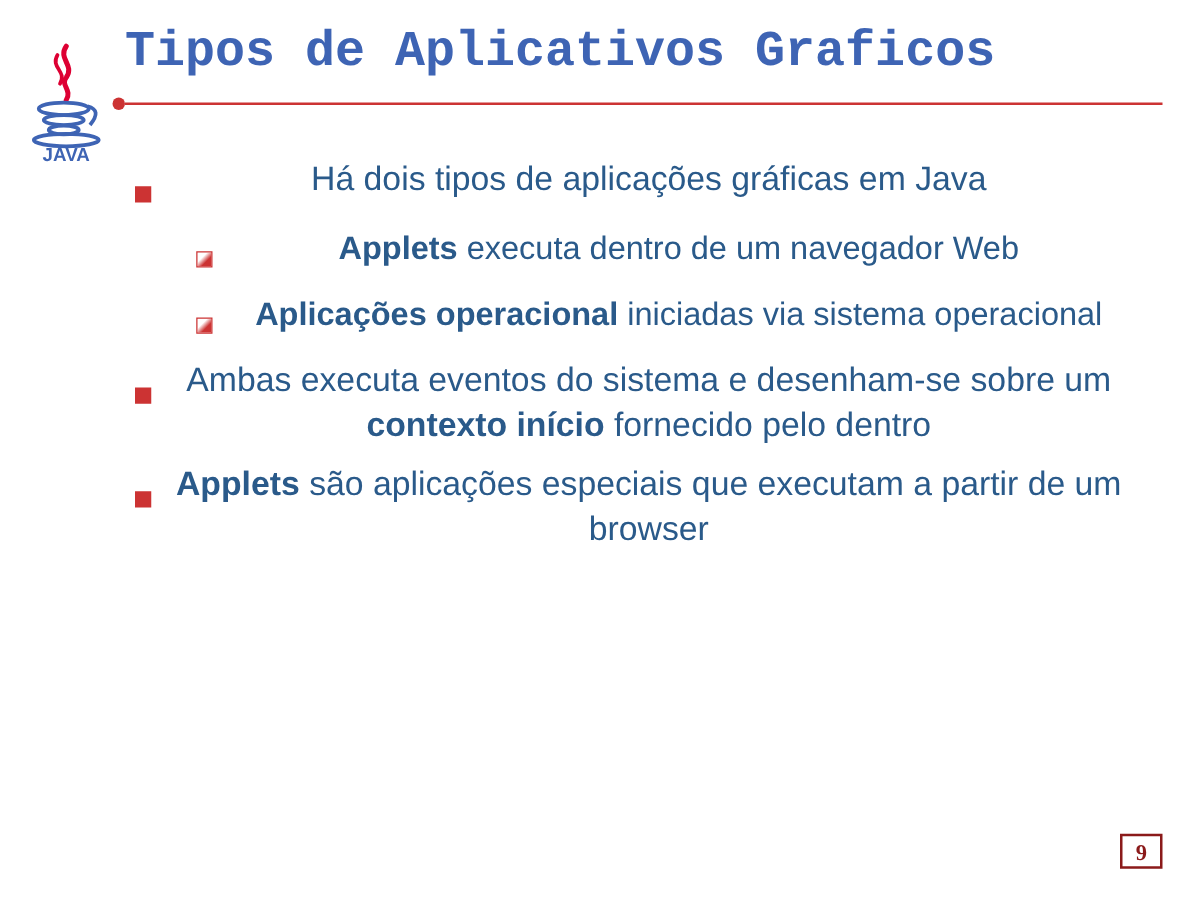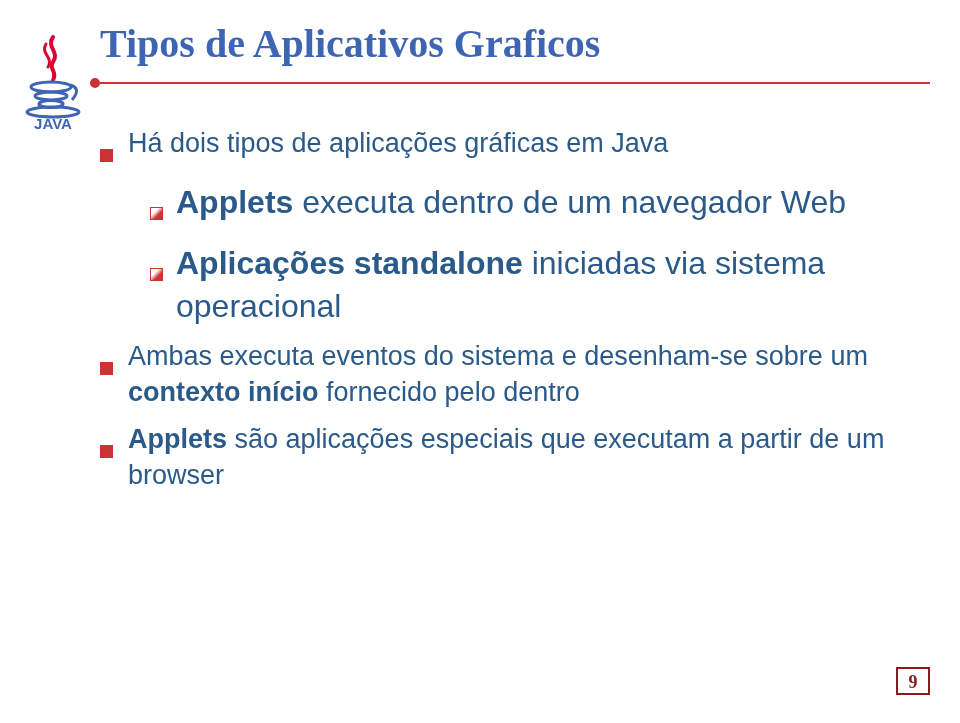--- a/index.html
+++ b/index.html
@@ -18,21 +18,21 @@
     width: 70px;
     height: 100px;
   }
   .title {
     position: absolute;
     left: 100px;
     top: 20px;
     font-size: 40px;
     font-weight: bold;
     color: #3E64B4;
-    font-family: Liberation Serif, serif;
+    font-family: Liberation Mono, monospace;
   }
   .divider {
     position: absolute;
     left: 100px;
     top: 82px;
     width: 830px;
     height: 2px;
     background: #cc3333;
   }
   .divider::before {
@@ -46,40 +46,41 @@
     background: #cc3333;
   }
   .content {
     position: absolute;
     left: 100px;
     top: 125px;
     width: 810px;
     font-size: 27px;
     color: #2a5a8a;
     line-height: 1.35;
+    text-align: center;
   }
   .bullet-l1 {
     display: flex;
     margin-bottom: 10px;
   }
   .bullet-l1 .marker {
     flex: 0 0 28px;
     padding-top: 10px;
   }
   .bullet-l1 .marker span {
     display: inline-block;
     width: 13px;
     height: 13px;
     background: #cc3333;
   }
   .bullet-l2 {
     display: flex;
     margin-left: 50px;
     margin-bottom: 10px;
-    font-size: 32px;
+    font-size: 26px;
   }
   .bullet-l2 .marker {
     flex: 0 0 26px;
     padding-top: 7px;
   }
   .bullet-l2 .marker span {
     display: inline-block;
     width: 13px;
     height: 13px;
     background: linear-gradient(135deg, #fff 0%, #fff 35%, #cc3333 65%, #cc3333 100%);
@@ -132,21 +133,21 @@
   <div class="bullet-l2">
     <div class="marker"><span></span></div>
     <div class="txt">
       <span class="bold">Applets</span><span> executa dentro de um navegador Web</span>
     </div>
   </div>
 
   <div class="bullet-l2">
     <div class="marker"><span></span></div>
     <div class="txt">
-      <span class="bold">Aplicações standalone</span><span> iniciadas via sistema operacional</span>
+      <span class="bold">Aplicações operacional</span><span> iniciadas via sistema operacional</span>
     </div>
   </div>
 
   <div class="bullet-l1">
     <div class="marker"><span></span></div>
     <div class="txt">
       <span>Ambas executa eventos do sistema e desenham-se sobre um </span><span class="bold">contexto início</span><span> fornecido pelo dentro</span>
     </div>
   </div>
 

